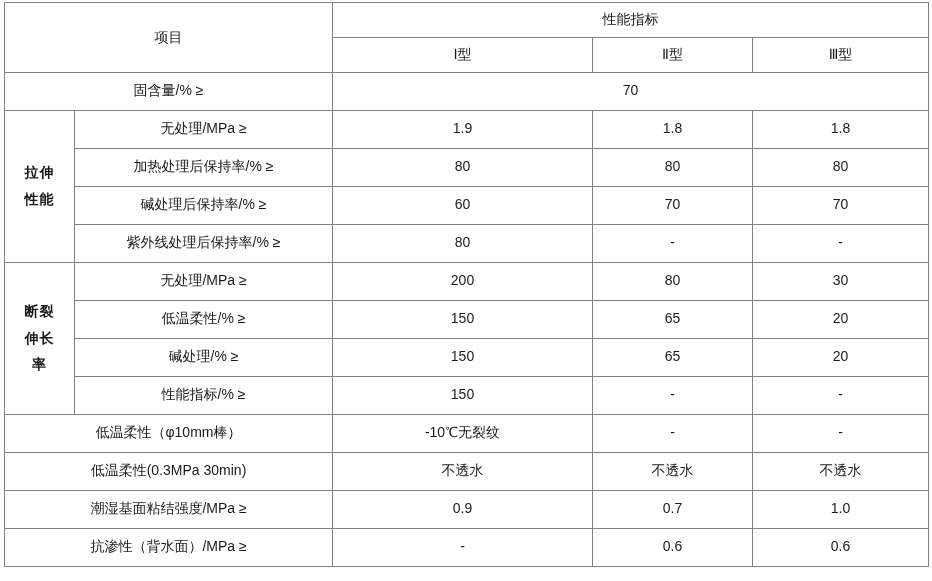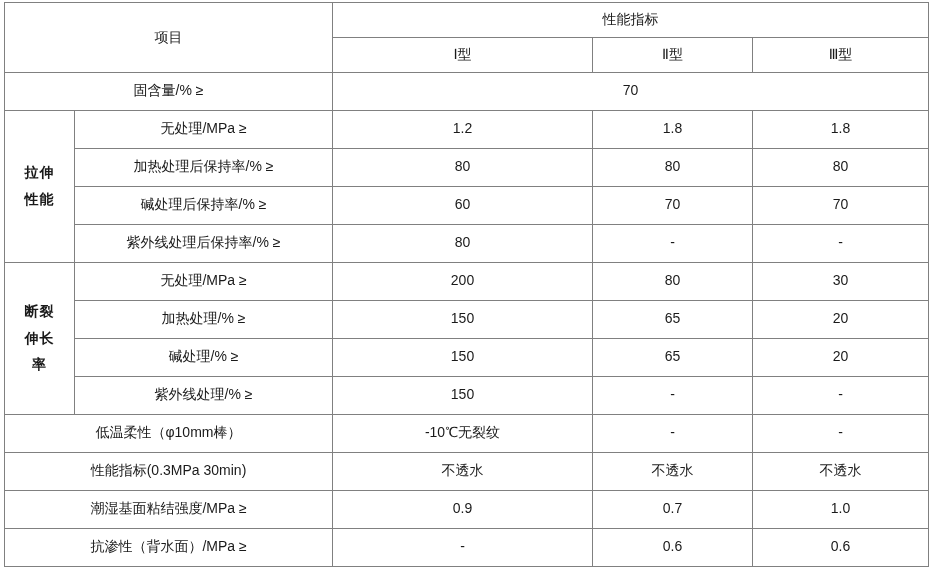--- a/index.html
+++ b/index.html
@@ -89,21 +89,21 @@
         <td class="left" colspan="2">固含量/%  ≥</td>
         <td colspan="3">70</td>
       </tr>
 
       <tr class="h-row">
         <td class="vgroup" rowspan="4">
           <span>拉伸</span>
           <span>性能</span>
         </td>
         <td class="indent">无处理/MPa ≥</td>
-        <td>1.2</td>
+        <td>1.9</td>
         <td>1.8</td>
         <td>1.8</td>
       </tr>
       <tr class="h-row">
         <td class="indent">加热处理后保持率/%  ≥</td>
         <td>80</td>
         <td>80</td>
         <td>80</td>
       </tr>
       <tr class="h-row">
@@ -124,46 +124,46 @@
           <span>断裂</span>
           <span>伸长</span>
           <span>率</span>
         </td>
         <td class="indent">无处理/MPa  ≥</td>
         <td>200</td>
         <td>80</td>
         <td>30</td>
       </tr>
       <tr class="h-row">
-        <td class="indent2">加热处理/%  ≥</td>
+        <td class="indent2">低温柔性/%  ≥</td>
         <td>150</td>
         <td>65</td>
         <td>20</td>
       </tr>
       <tr class="h-row">
         <td class="indent">碱处理/% ≥</td>
         <td>150</td>
         <td>65</td>
         <td>20</td>
       </tr>
       <tr class="h-row">
-        <td class="indent">紫外线处理/% ≥</td>
+        <td class="indent">性能指标/% ≥</td>
         <td>150</td>
         <td>-</td>
         <td>-</td>
       </tr>
 
       <tr class="h-row">
         <td class="left" colspan="2">低温柔性（φ10mm棒）</td>
         <td>-10℃无裂纹</td>
         <td>-</td>
         <td>-</td>
       </tr>
       <tr class="h-row">
-        <td class="left" colspan="2">性能指标(0.3MPa 30min)</td>
+        <td class="left" colspan="2">低温柔性(0.3MPa 30min)</td>
         <td>不透水</td>
         <td>不透水</td>
         <td>不透水</td>
       </tr>
       <tr class="h-row">
         <td class="left" colspan="2">潮湿基面粘结强度/MPa ≥</td>
         <td>0.9</td>
         <td>0.7</td>
         <td>1.0</td>
       </tr>

